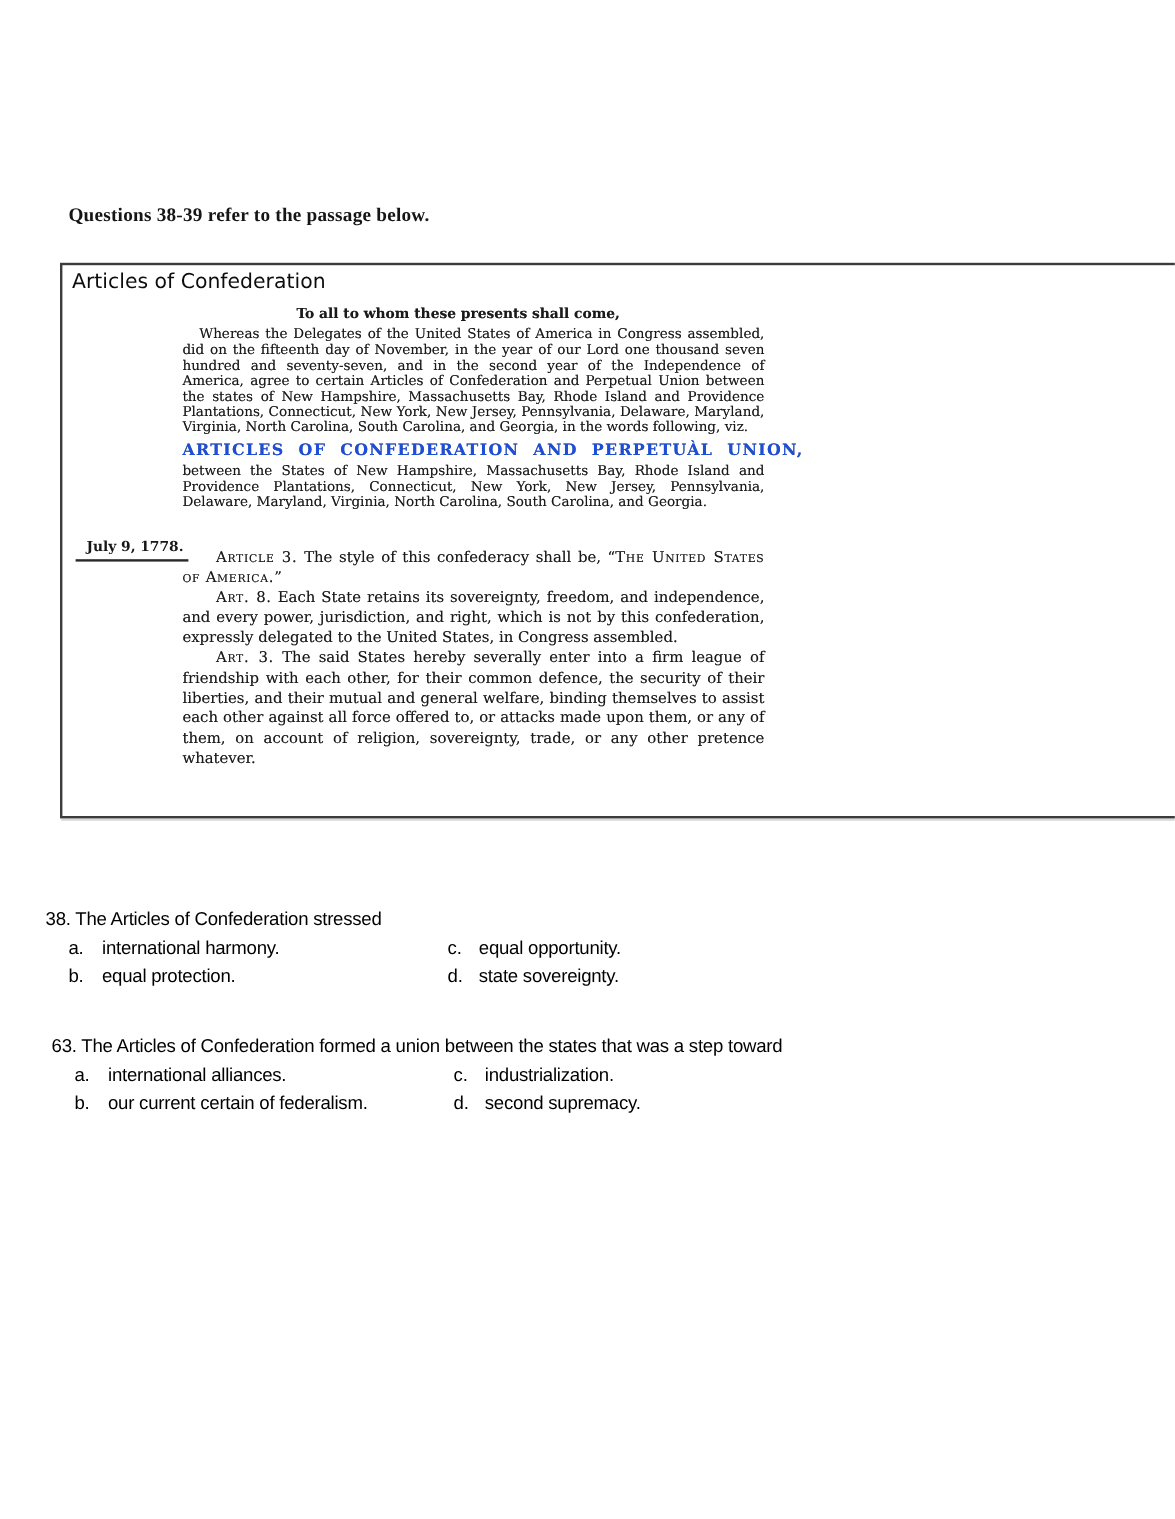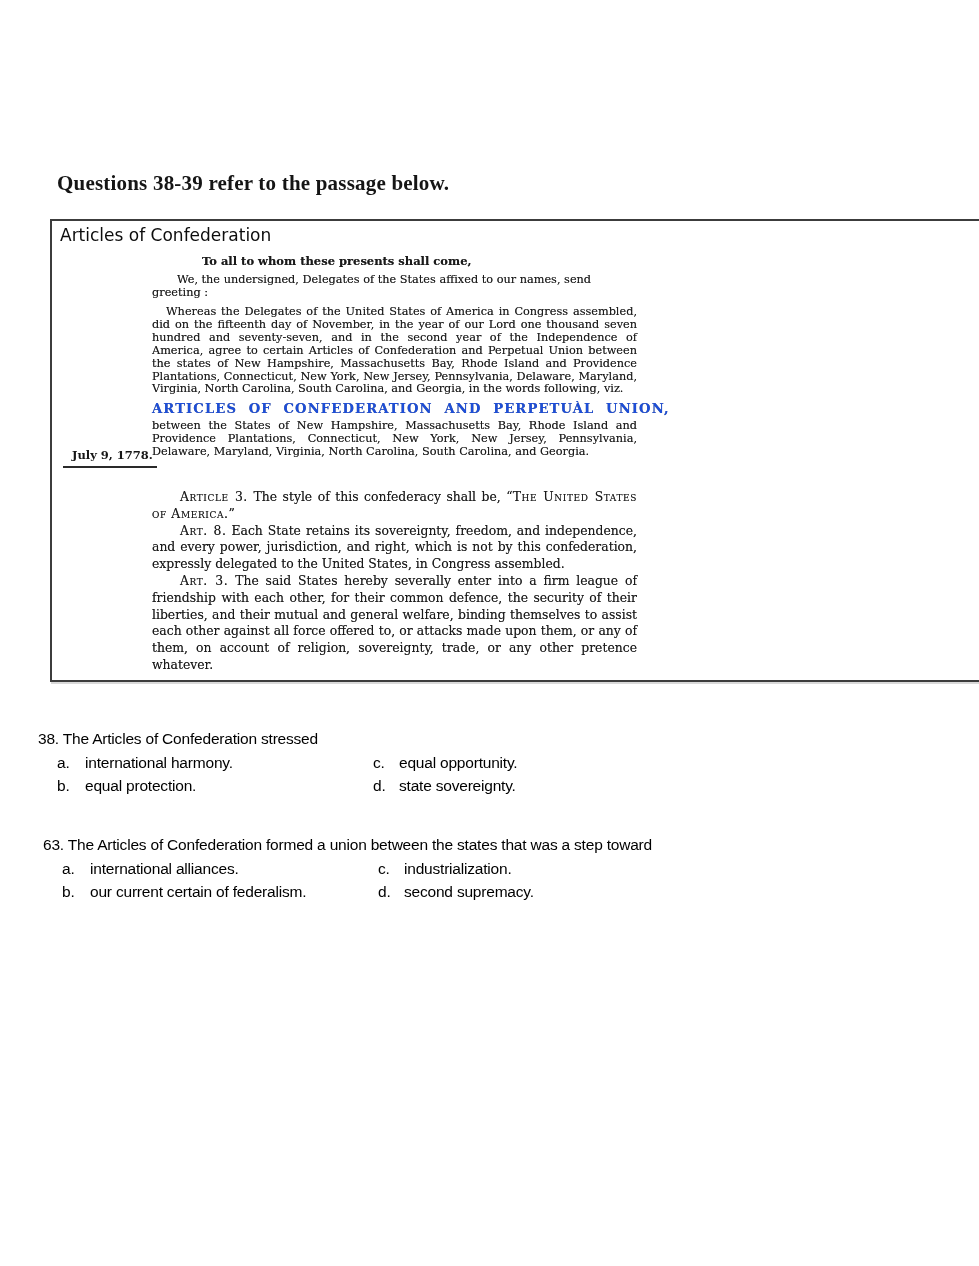--- a/index.html
+++ b/index.html
@@ -9,21 +9,21 @@
     position: relative;
     font-family: "Liberation Sans", sans-serif;
     color: #111;
     overflow: hidden;
   }
 
   
   .instruction {
     position: absolute; left: 57px; top: 171px;
     font-family: "Liberation Serif", serif;
-    font-weight: bold; font-size: 21px; letter-spacing: 0.2px;
+    font-weight: bold; font-size: 16px; letter-spacing: 0.2px;
     color: #151515;
   }
 
   
   .passage-box {
     position: absolute; left: 50px; top: 219px;
     width: 954px; height: 463px;
     border: 2px solid #3c3c3c;
     background: #ffffff;
     box-shadow: 1px 2px 0 #d9d9d9;
@@ -49,21 +49,21 @@
   
   .scan {
     position: absolute; left: 100px; top: 33px;
     width: 485px;
     font-family: "DejaVu Serif", serif;
     color: #1a1a1a;
     text-shadow: 0 0 0.4px rgba(20,20,20,0.55);
   }
   .scan p { text-align: justify; }
   .salutation {
-    margin-left: 50px; font-weight: bold; font-size: 11.5px;
+    margin-left: 95px; font-weight: bold; font-size: 11.5px;
     margin-bottom: 5px; text-align: left !important;
   }
   .greeting {
     text-indent: 25px; font-size: 11.3px; line-height: 13px;
     margin-bottom: 7px; text-align: left !important;
   }
   .tight { font-size: 11.3px; line-height: 12.9px; }
   .indent { text-indent: 14px; }
   .whereas { margin-bottom: 5px; }
   .doc-heading {
@@ -74,21 +74,21 @@
   .between { margin-bottom: 30px; }
   .article {
     font-size: 12.4px; line-height: 16.8px; text-indent: 28px;
   }
   .sc { font-variant: small-caps; letter-spacing: 0.6px; }
 
   
   .question { position: absolute; font-size: 15.5px; color: #000; }
   .q38 { left: 38px; top: 730px; }
   .q39 { left: 43px; top: 836px; }
-  .stem { white-space: nowrap; letter-spacing: -0.2px; }
+  .stem { white-space: nowrap; letter-spacing: -0.2px; margin-top: 28px; }
   .opts {
     margin-top: 6px; margin-left: 19px;
     display: grid;
     grid-template-columns: 28px 288px 26px auto;
     row-gap: 5px;
     letter-spacing: -0.2px;
   }
   .olet { white-space: nowrap; }
   .otxt { white-space: nowrap; }
 </style>
@@ -98,21 +98,20 @@
 <div class="instruction">Questions 38-39 refer to the passage below.</div>
 
 <div class="passage-box">
   <div class="box-title">Articles of Confederation</div>
 
   <div class="margin-note">July 9, 1778.</div>
   <div class="margin-rule"></div>
 
   <div class="scan">
     <p class="salutation">To all to whom these presents shall come,</p>
-    <p class="greeting">We, the undersigned, Delegates of the States affixed to our names, send greeting :</p>
     <p class="tight indent whereas">Whereas the Delegates of the United States of America in Congress assembled, did on the fifteenth day of November, in the year of our Lord one thousand seven hundred and seventy-seven, and in the second year of the Independence of America, agree to certain Articles of Confederation and Perpetual Union between the states of New Hampshire, Massachusetts Bay, Rhode Island and Providence Plantations, Connecticut, New York, New Jersey, Pennsylvania, Delaware, Maryland, Virginia, North Carolina, South Carolina, and Georgia, in the words following, viz.</p>
     <div class="doc-heading">ARTICLES OF CONFEDERATION AND PERPETUÀL UNION,</div>
     <p class="tight between">between the States of New Hampshire, Massachusetts Bay, Rhode Island and Providence Plantations, Connecticut, New York, New Jersey, Pennsylvania, Delaware, Maryland, Virginia, North Carolina, South Carolina, and Georgia.</p>
     <p class="article"><span class="sc">Article 3.</span> <span>The style of this confederacy shall be, “</span><span class="sc">The United States of America.”</span></p>
     <p class="article"><span class="sc">Art. 8.</span> <span>Each State retains its sovereignty, freedom, and independence, and every power, jurisdiction, and right, which is not by this confederation, expressly delegated to the United States, in Congress assembled.</span><span class="sc"></span></p>
     <p class="article"><span class="sc">Art. 3.</span> <span>The said States hereby severally enter into a firm league of friendship with each other, for their common defence, the security of their liberties, and their mutual and general welfare, binding themselves to assist each other against all force offered to, or attacks made upon them, or any of them, on account of religion, sovereignty, trade, or any other pretence whatever.</span><span class="sc"></span></p>
   </div>
 </div>
 
 <section class="question q38">

